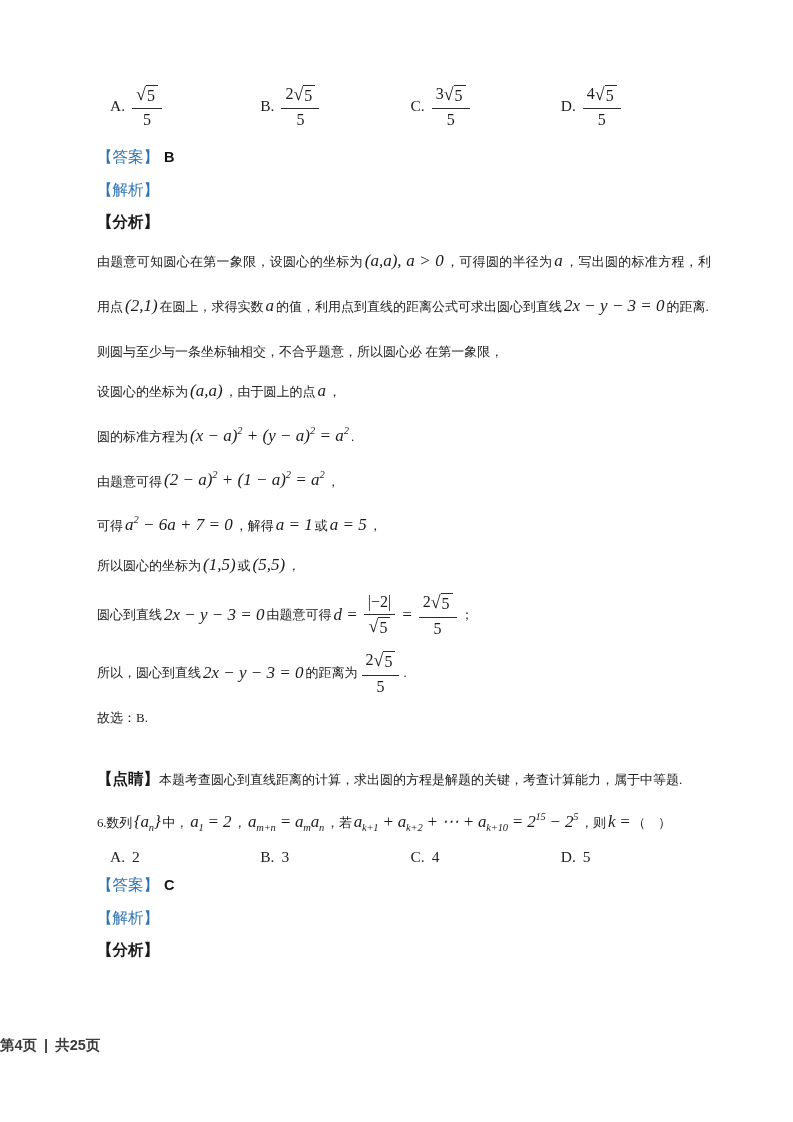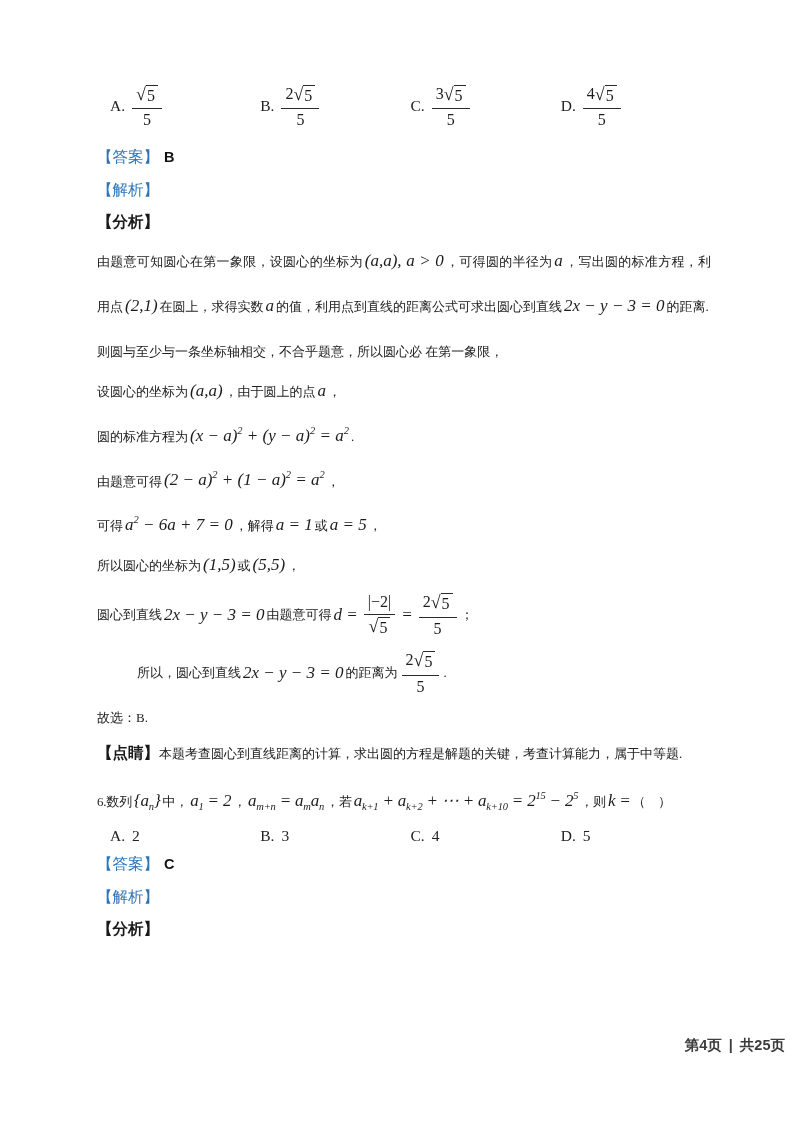--- a/index.html
+++ b/index.html
@@ -34,32 +34,32 @@
   .rsign { font-style:normal; font-size:18px; line-height:1.05; }
   .rbar  { border-top:1.4px solid #2a2a2a; line-height:1.15; padding:1px 3px 0 1px; font-style:normal; }
 
   
   .opt-row { display:flex; padding-left:13px; margin-bottom:16px; }
   .opt-row .opt { width:25%; display:flex; align-items:center; }
   .olabel { font-size:15.5px; margin-right:3px; }
   .oval { font-size:15.5px; margin-left:4px; }
   .lbl-line { line-height:23px; margin-bottom:9px; }
   .para { text-align:justify; line-height:44px; margin-bottom:2px; }
-  .para2 { text-align:justify; line-height:37px; margin-bottom:4px; }
+  .para2 { text-align:justify; line-height:27px; margin-bottom:4px;margin-top:31px; }
   .line { line-height:39px; }
   .tline { display:flex; align-items:center; }
   .tall { min-height:60px; }
-  .tall2 { min-height:56px;margin-left:40px; }
+  .tall2 { min-height:56px; }
   .short { line-height:32px; }
   .stem { line-height:40px; white-space:nowrap; letter-spacing:-0.2px; }
   .opt-row2 { margin-bottom:7px; }
   .opt-row2 .olabel, .opt-row2 .oval { font-size:15.5px; }
 
   .footer {
-    position:absolute; left:0; right:8px; top:1036px; text-align:right;
+    position:absolute; left:0; right:8px; top:1036px; text-align:left;
     font-family:"Liberation Sans", sans-serif; font-size:14.5px; font-weight:bold; color:#3c3c3c;
   }
   .footer .sep { margin:0 7px; color:#3c3c3c; }
 </style>
 </head>
 <body>
 
 <div class="page">
   <div class="content">
 

